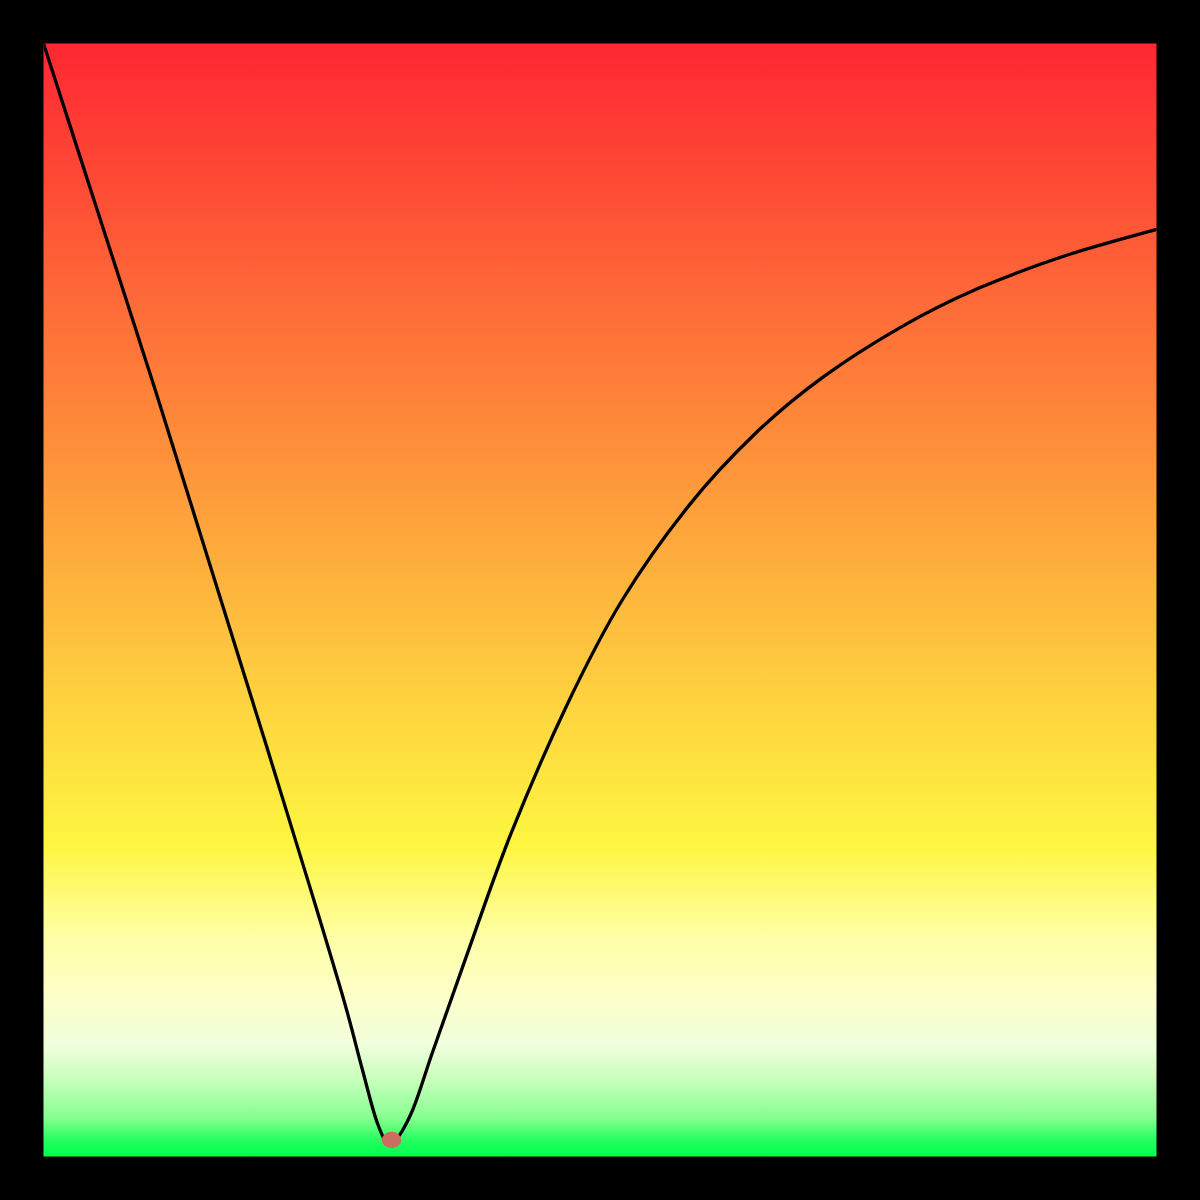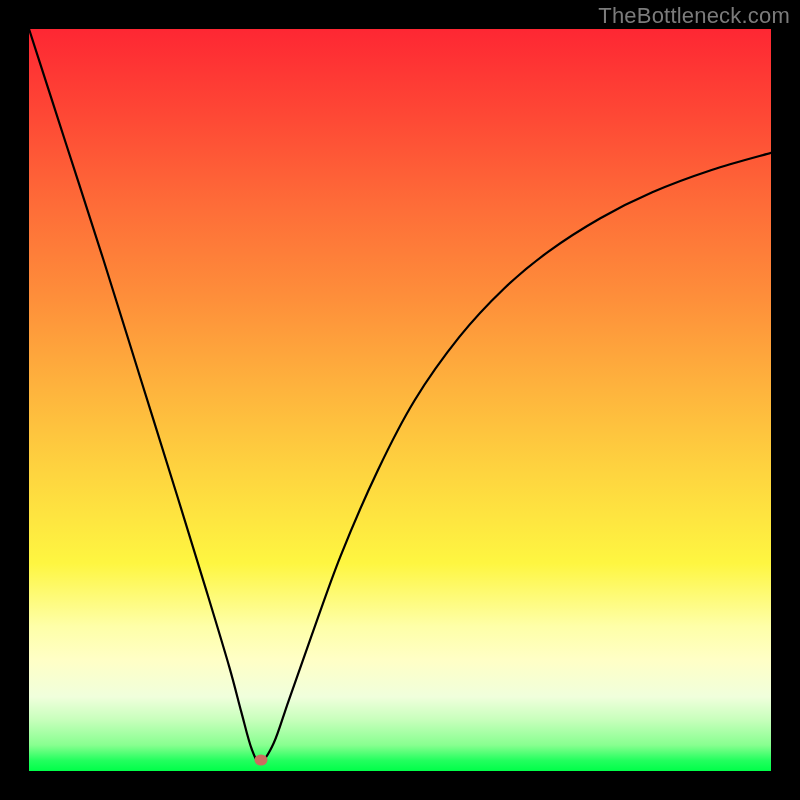--- a/index.html
+++ b/index.html
@@ -77,15 +77,14 @@
 
     <svg class="curve-svg" viewBox="0 0 742 742" preserveAspectRatio="none">
 
       <path id="curve-path" fill="none" stroke="#000" stroke-width="2.2" stroke-linejoin="round" stroke-linecap="round" d="M 0 0 C 6.183333333333334 19.168333333333337, 24.733333333333334 76.67333333333335, 37.1 115.01000000000002 C 49.46666666666667 153.3466666666667, 61.833333333333336 191.06500000000005, 74.2 230.02000000000004 C 86.56666666666666 268.975, 98.93333333333334 309.16666666666663, 111.3 348.73999999999995 C 123.66666666666666 388.3133333333333, 137.27 431.59666666666664, 148.4 467.46 C 159.53 503.3233333333333, 169.42333333333332 535.4766666666666, 178.07999999999998 563.92 C 186.73666666666665 592.3633333333333, 194.65133333333333 618.3333333333334, 200.34 638.12 C 206.02866666666668 657.9066666666666, 208.50199999999998 669.0366666666666, 212.212 682.64 C 215.922 696.2433333333333, 219.38466666666665 711.3306666666667, 222.6 719.74 C 225.81533333333334 728.1493333333333, 227.79399999999998 734.0853333333333, 231.504 733.096 C 235.214 732.1066666666667, 240.16066666666669 724.0683333333333, 244.86 713.804 C 249.55933333333334 703.5396666666667, 253.51666666666665 689.0706666666666, 259.7 671.51 C 265.8833333333333 653.9493333333334, 273.3033333333333 632.5550000000001, 281.96 608.44 C 290.6166666666667 584.325, 300.51 554.645, 311.64 526.8199999999999 C 322.77 498.9949999999999, 336.3733333333333 467.4599999999999, 348.73999999999995 441.48999999999995 C 361.1066666666666 415.52, 372.2366666666667 393.26, 385.84000000000003 371 C 399.4433333333334 348.74, 415.52 326.48, 430.35999999999996 307.93 C 445.19999999999993 289.38, 460.03999999999996 273.9216666666666, 474.88 259.7 C 489.72 245.47833333333332, 503.3233333333333 234.34833333333336, 519.4 222.60000000000002 C 535.4766666666667 210.8516666666667, 554.0266666666666 199.10333333333335, 571.34 189.21 C 588.6533333333334 179.31666666666666, 604.73 171.2783333333333, 623.28 163.23999999999998 C 641.8299999999999 155.20166666666665, 662.8533333333334 147.53433333333328, 682.64 140.97999999999996 C 702.4266666666666 134.42566666666664, 732.1066666666667 126.75833333333335, 742 123.91400000000003"></path>
     </svg>
 
     <div class="marker" id="marker-dot" style="left: 231.504px; top: 730.87px;"></div>
 
   </div>
 
-  <div class="watermark">TheBottleneck.com</div>
 
 </div>
 
 </body></html>

